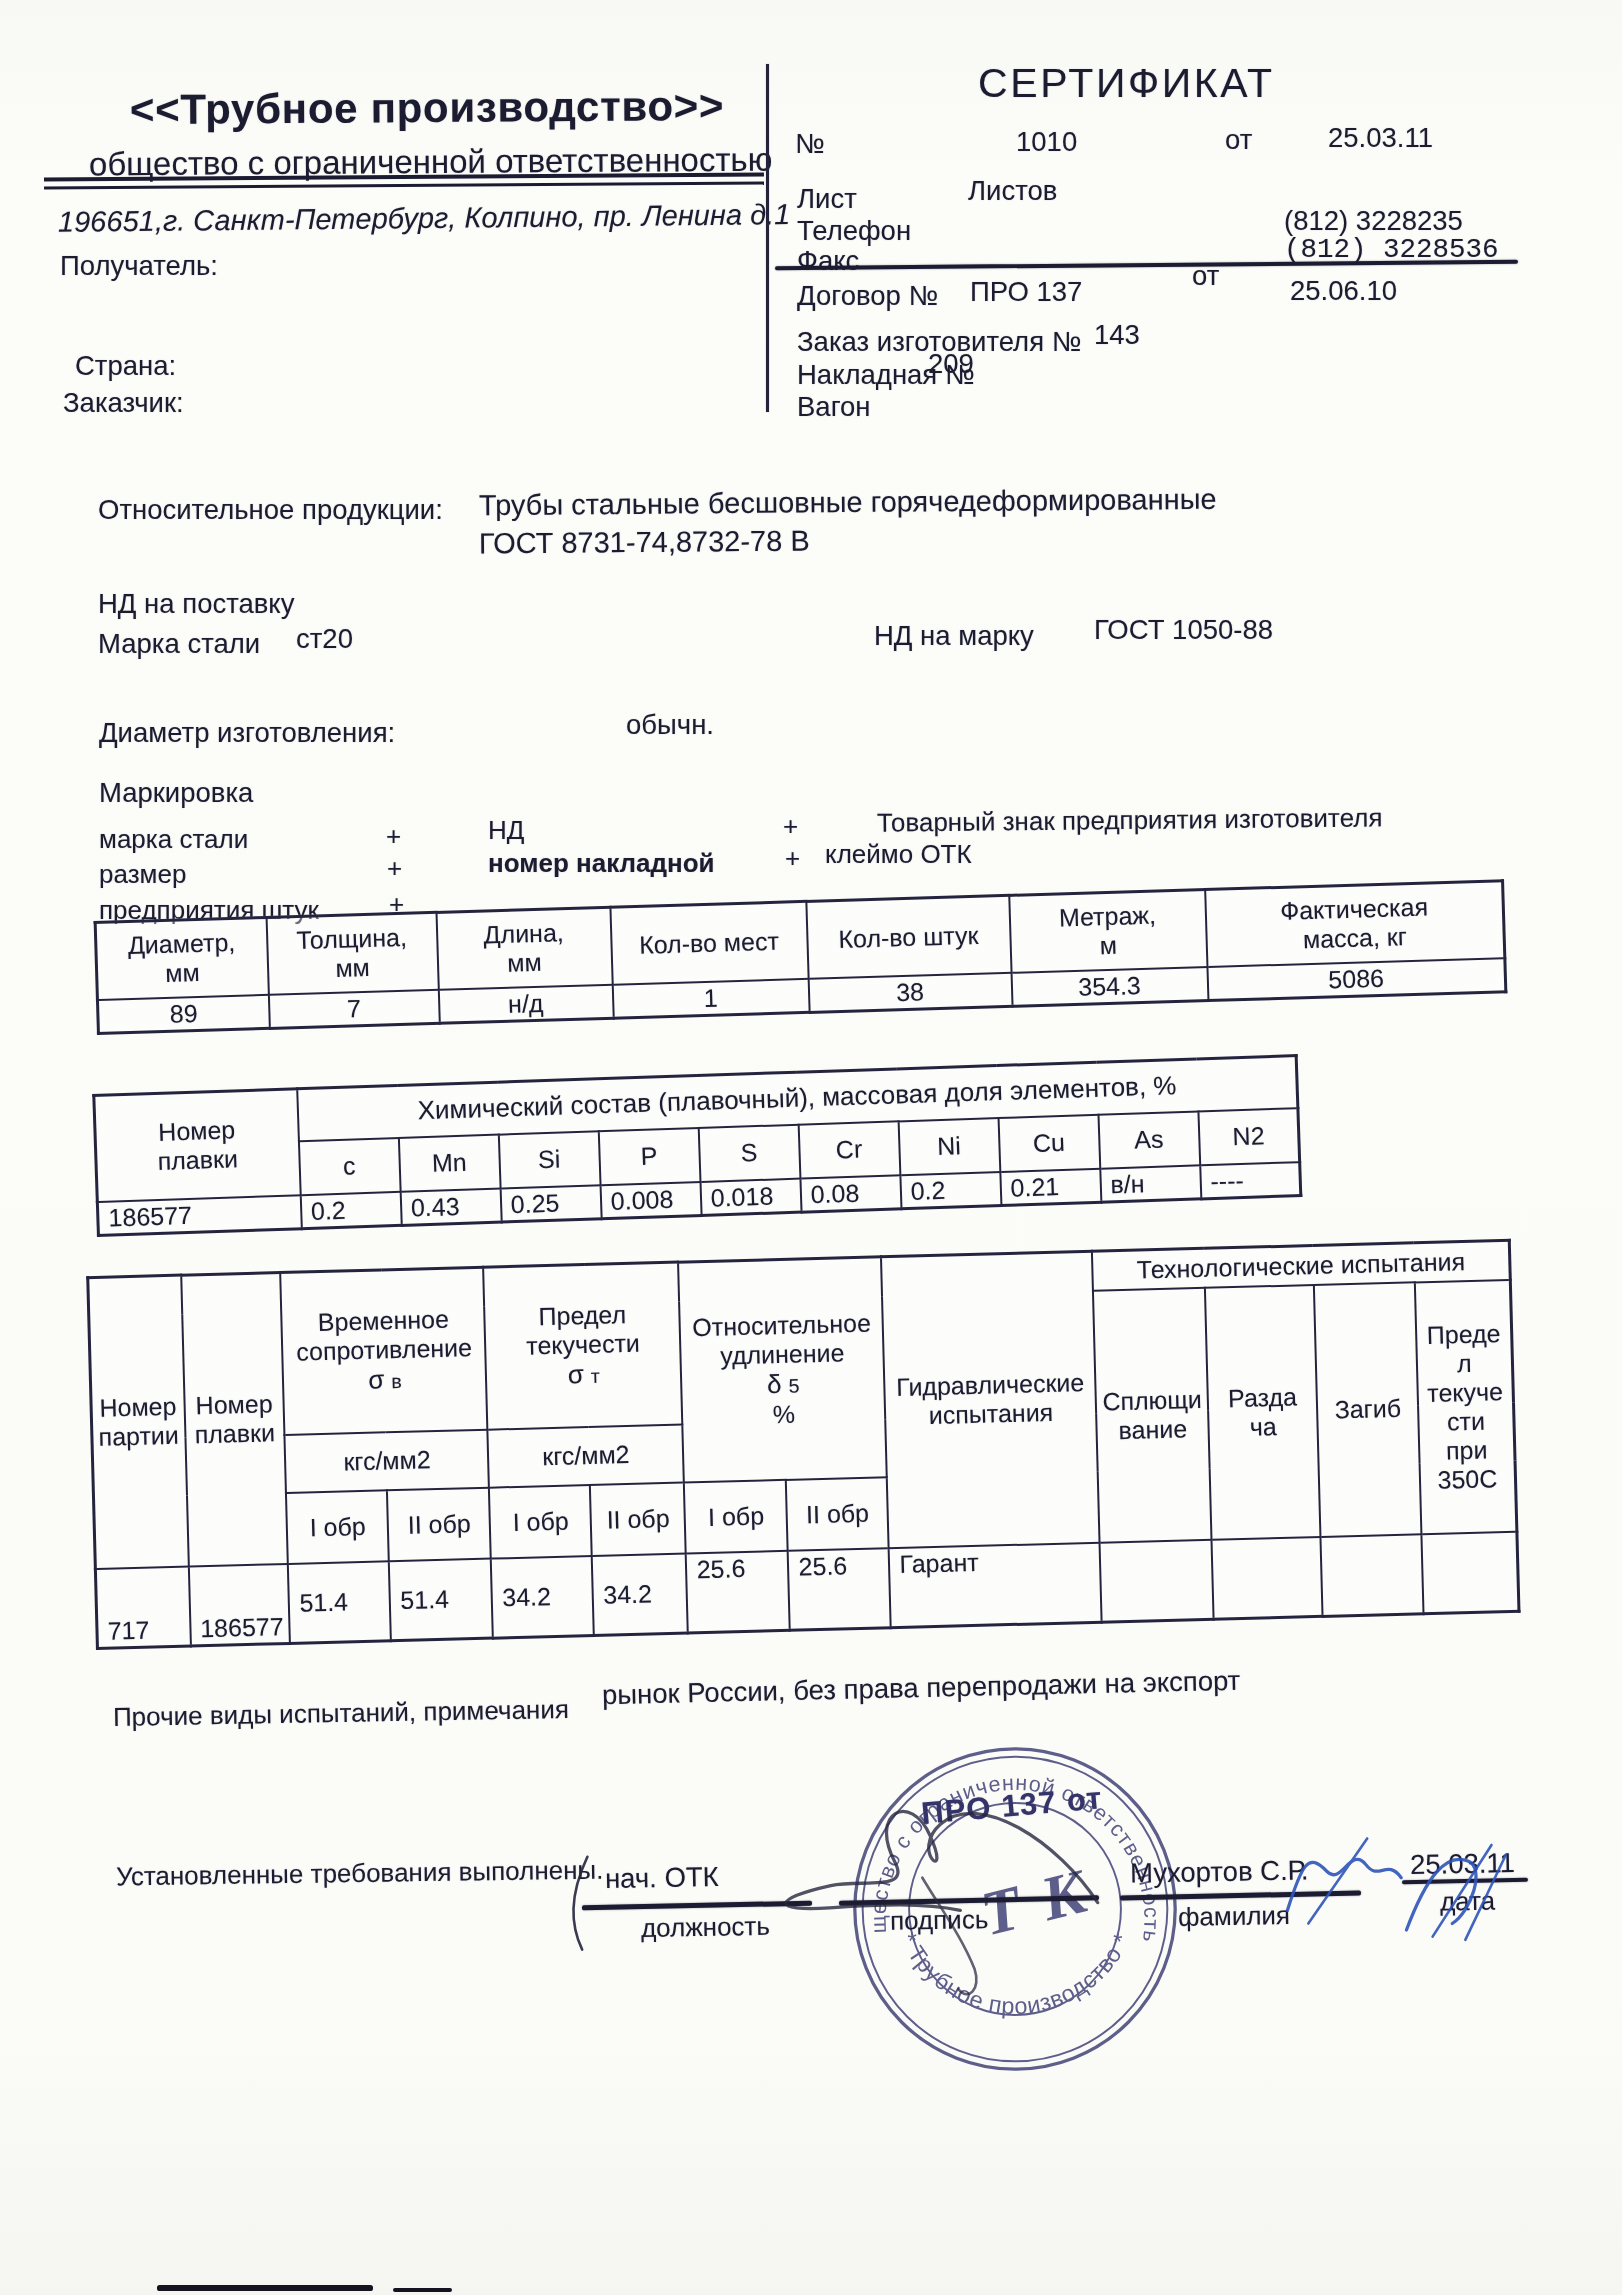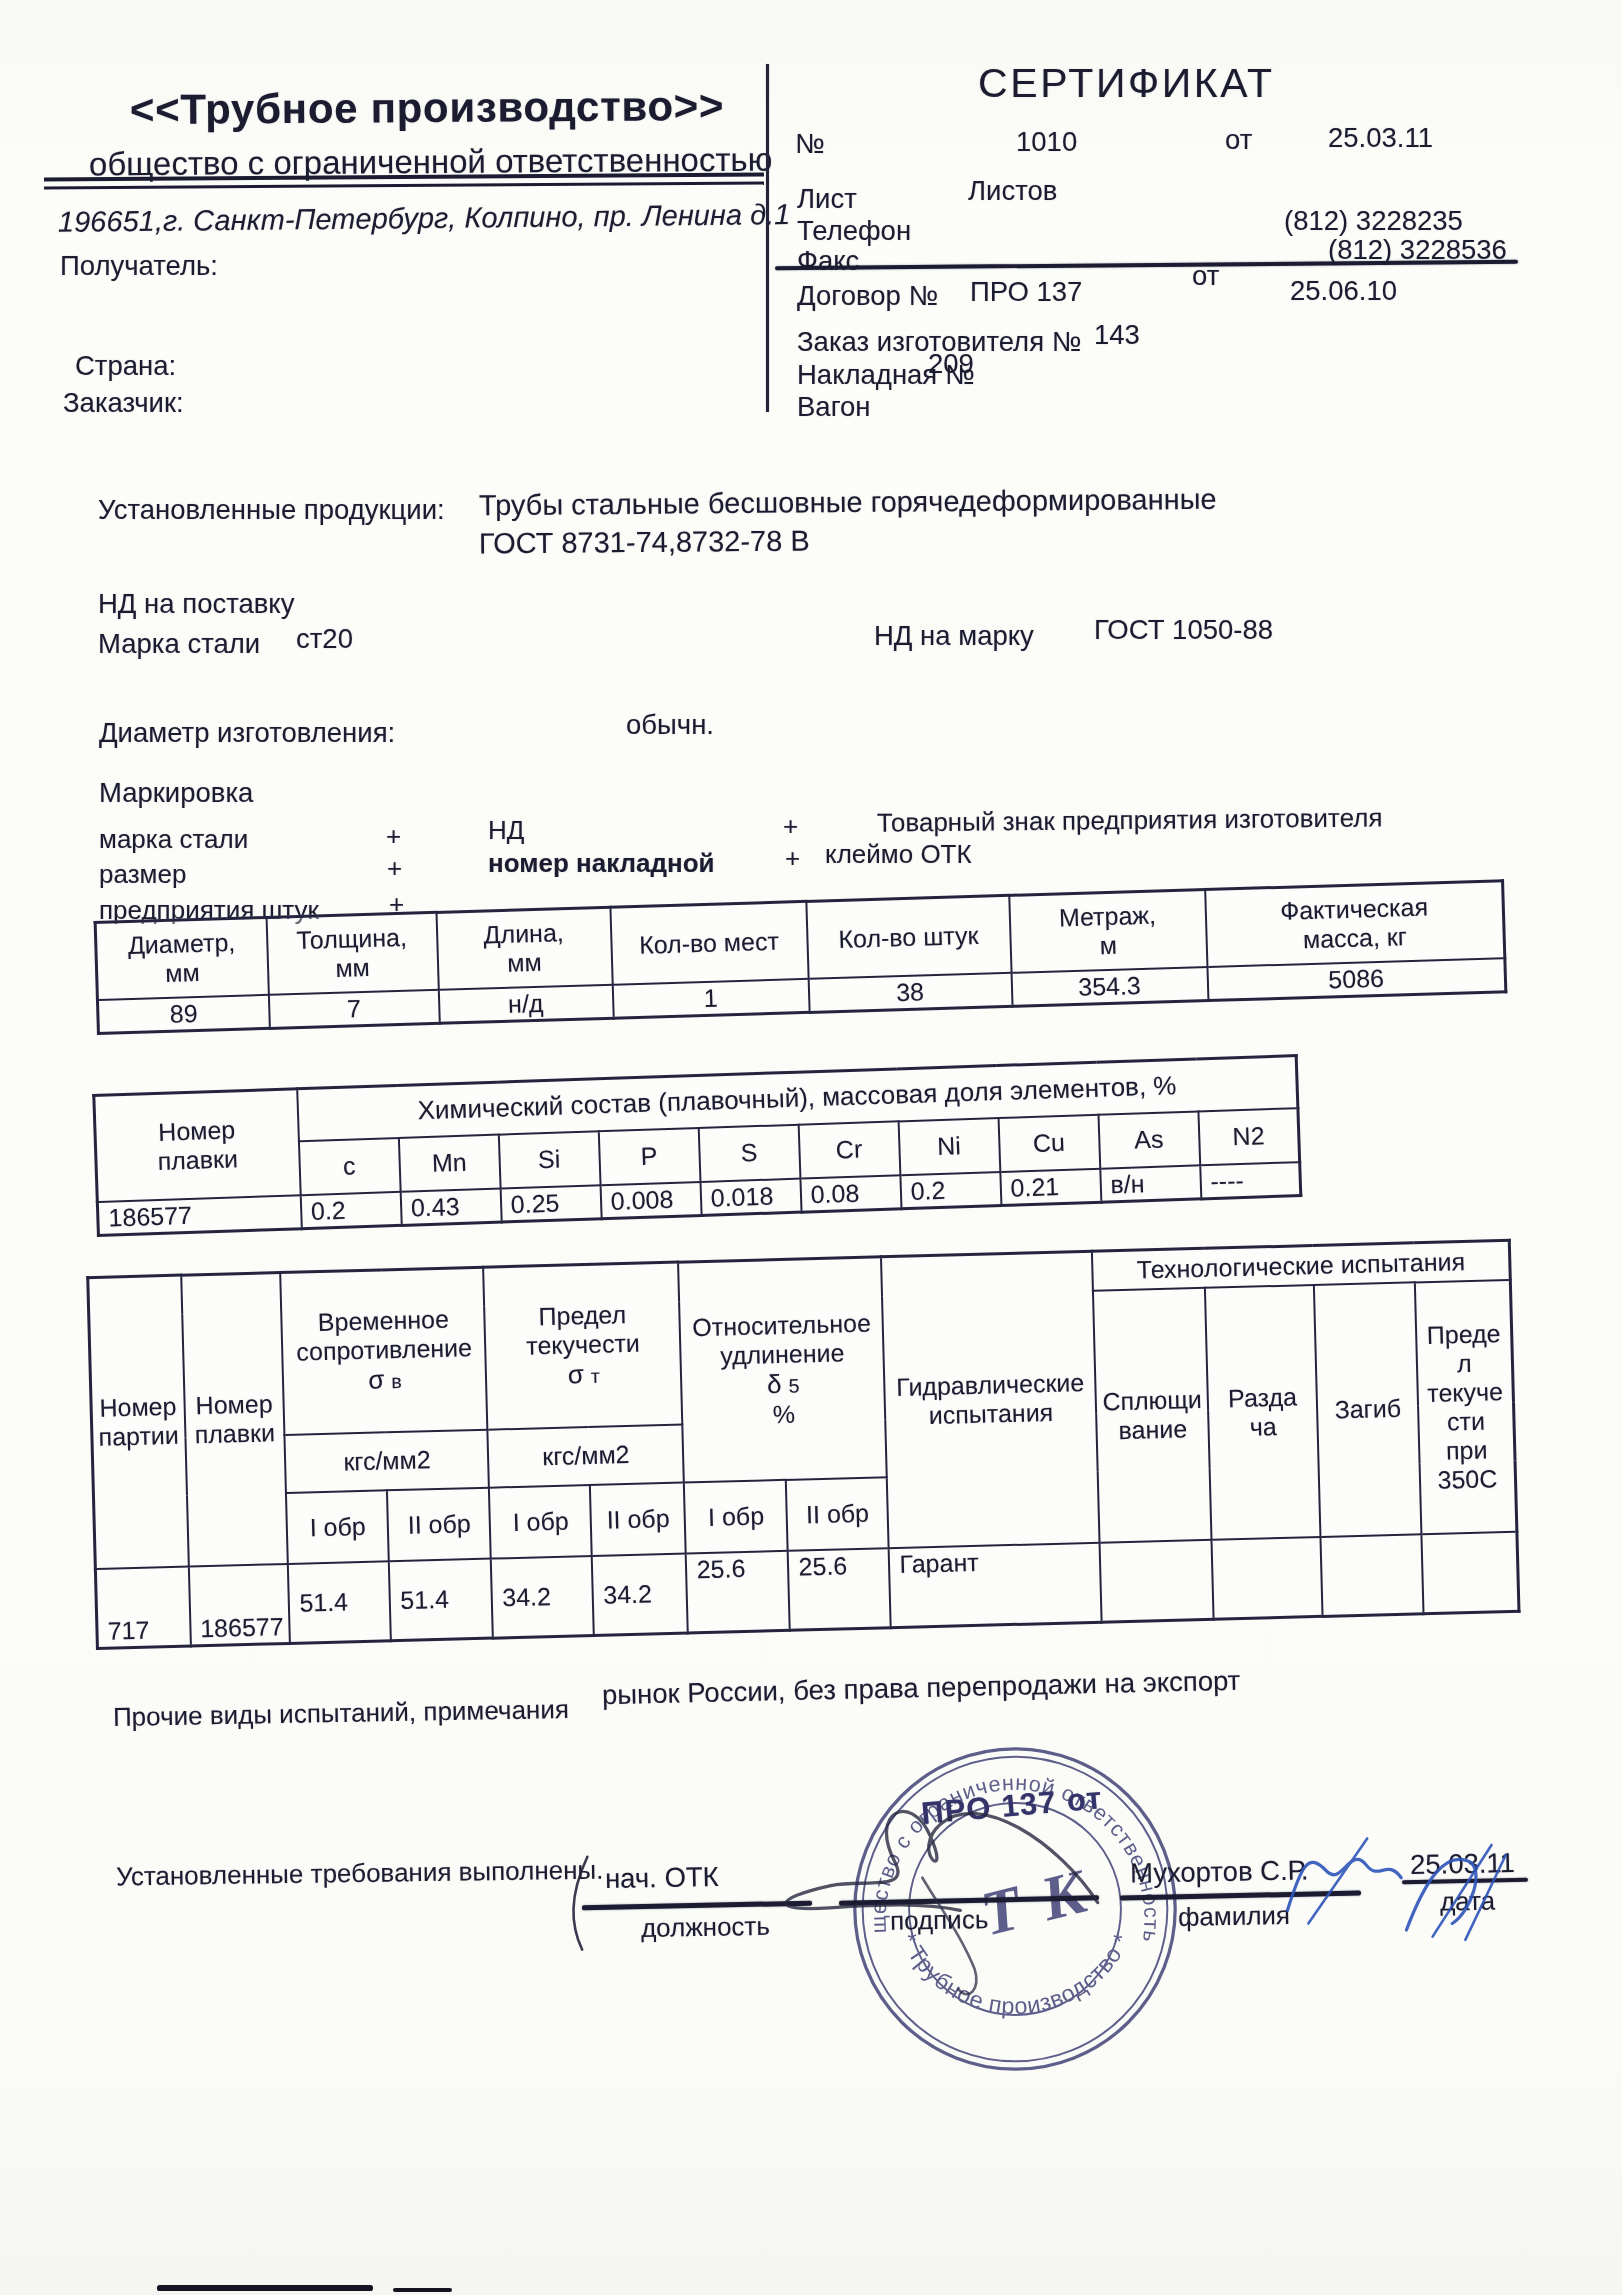--- a/index.html
+++ b/index.html
@@ -45,36 +45,36 @@
   <div class="abs t fs42" style="left:795px;top:128px;">№</div>
   <div class="abs t fs42" style="left:1016px;top:126px;">1010</div>
   <div class="abs t fs42" style="left:1225px;top:124px;">от</div>
   <div class="abs t fs42" style="left:1328px;top:122px;">25.03.11</div>
 
   <div class="abs t fs42" style="left:797px;top:183px;">Лист</div>
   <div class="abs t fs42" style="left:968px;top:175px;">Листов</div>
   <div class="abs t fs42" style="left:797px;top:215px;">Телефон</div>
   <div class="abs t fs42" style="left:1284px;top:205px;">(812) 3228235</div>
   <div class="abs t fs42" style="left:797px;top:245px;">Факс</div>
-  <div class="abs t fs42" style="left:1328px;top:234px;">(812) 3228536</div>
+  <div class="abs t fs42" style="left:1284px;top:234px;font-family:Liberation Mono, monospace;">(812) 3228536</div>
 
   <div class="abs rule" style="left:775px;top:263px;width:743px;height:3.9px;transform:rotate(-0.5deg);"></div>
 
   <div class="abs t fs42" style="left:797px;top:280px;">Договор №</div>
   <div class="abs t fs42" style="left:970px;top:276px;">ПРО 137</div>
   <div class="abs t fs42" style="left:1192px;top:260px;">от</div>
   <div class="abs t fs42" style="left:1290px;top:275px;">25.06.10</div>
 
   <div class="abs t fs42" style="left:797px;top:326px;">Заказ изготовителя №</div>
   <div class="abs t fs42" style="left:1094px;top:319px;">143</div>
   <div class="abs t fs42" style="left:797px;top:359px;">Накладная №</div>
   <div class="abs t fs42" style="left:928px;top:348px;text-align:center;">209</div>
   <div class="abs t fs42" style="left:797px;top:391px;">Вагон</div>
 
-  <div class="abs t fs42" style="left:98px;top:494px;">Установленные продукции:</div>
+  <div class="abs t fs42" style="left:98px;top:494px;">Относительное продукции:</div>
   <div class="abs t fs44" style="left:479px;top:486px;transform:rotate(-0.5deg);">Трубы стальные бесшовные горячедеформированные</div>
   <div class="abs t fs44" style="left:479px;top:526px;transform:rotate(-0.5deg);">ГОСТ 8731-74,8732-78 В</div>
 
   <div class="abs t fs42" style="left:98px;top:588px;">НД на поставку</div>
 
   <div class="abs t fs42" style="left:98px;top:628px;">Марка стали</div>
   <div class="abs t fs42" style="left:296px;top:623px;">ст20</div>
   <div class="abs t fs42" style="left:874px;top:620px;">НД на марку</div>
   <div class="abs t fs42" style="left:1094px;top:614px;">ГОСТ 1050-88</div>
 

